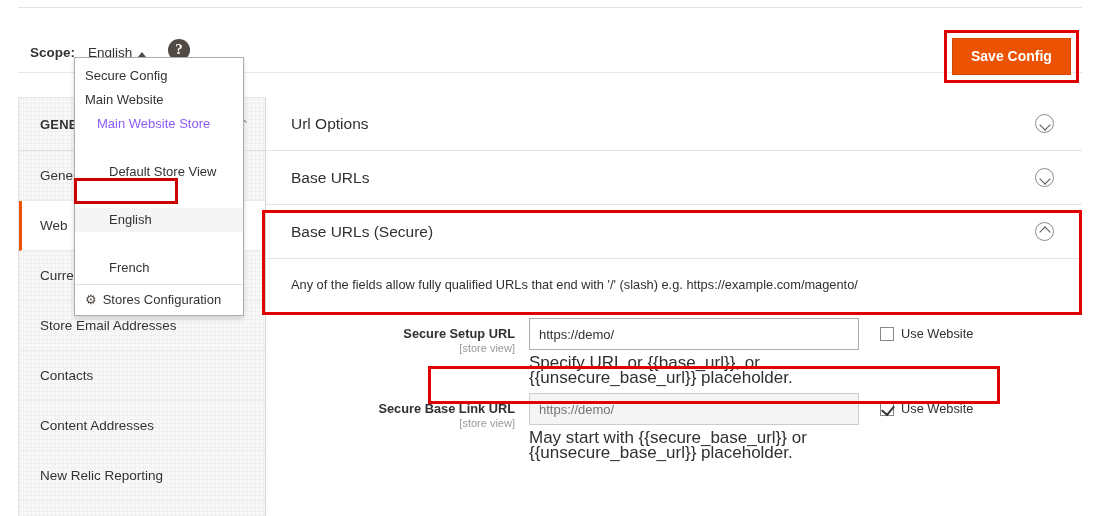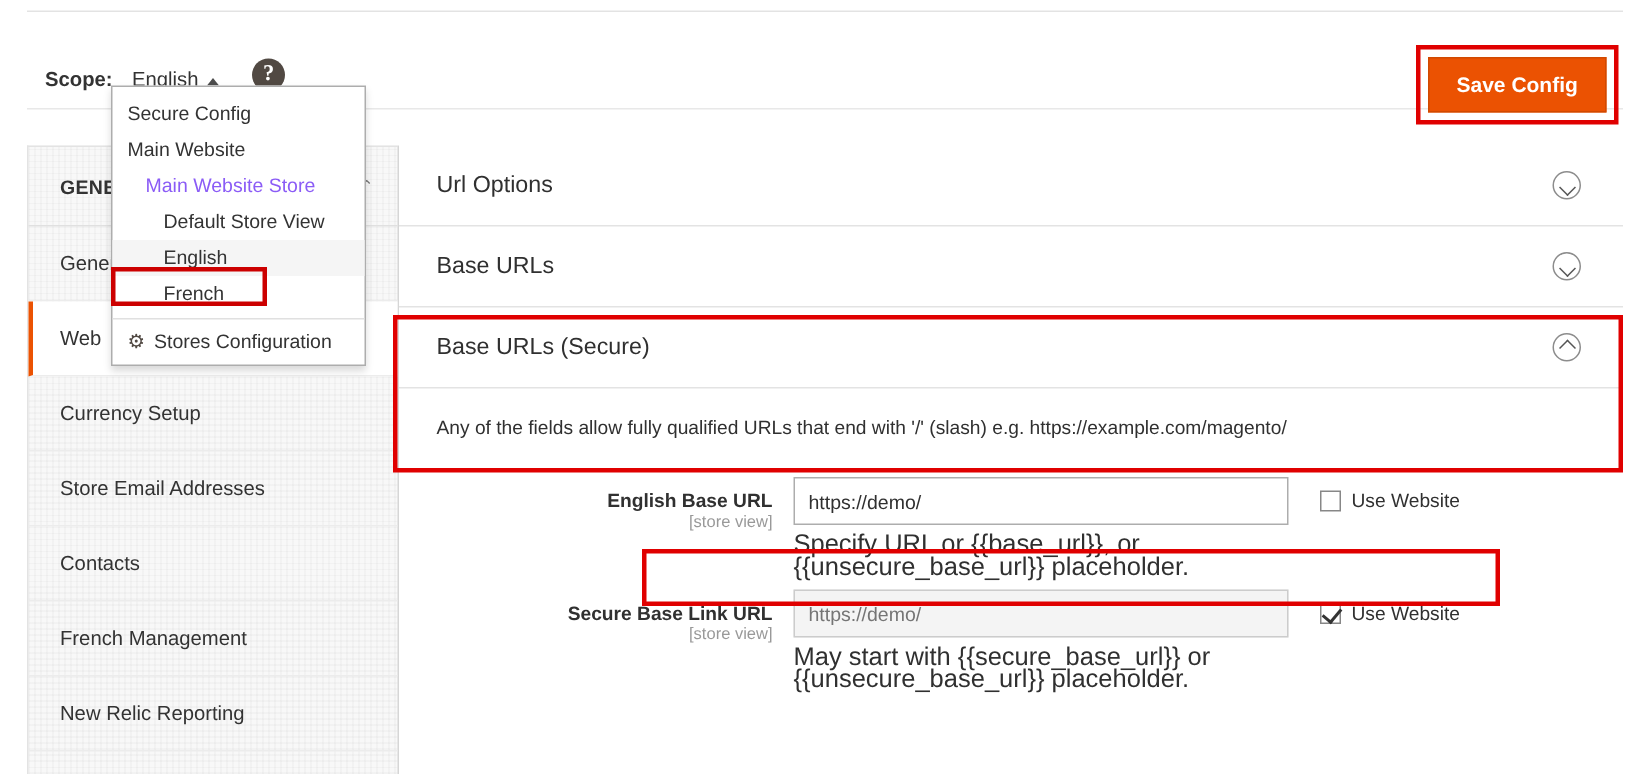--- a/index.html
+++ b/index.html
@@ -87,21 +87,21 @@
   .scope-menu-item {
     font-size: 13px;
     color: #333333;
     padding: 5px 10px 5px 10px;
     line-height: 14px;
     cursor: pointer;
     white-space: nowrap;
   }
   .scope-menu-item.lvl1 { padding-left: 10px; }
   .scope-menu-item.lvl2 { padding-left: 22px; }
-  .scope-menu-item.lvl3 { padding-left: 34px; }
+  .scope-menu-item.lvl3 { padding-left: 34px; margin-top: 24px; }
   .scope-menu-item.muted { color: #8b5cf6; cursor: default; }
   .scope-menu-item.sel-box {
     position: relative;
     background: #f5f5f5;
   }
   .sel-outline {
     position: absolute;
     left: 74px; top: 178px; width: 104px; height: 26px;
     border: 3px solid #cc0000;
     z-index: 95;
@@ -327,21 +327,21 @@
       <div class="sb-item">
         <span>Currency Setup</span>
       </div>
       <div class="sb-item">
         <span>Store Email Addresses</span>
       </div>
       <div class="sb-item">
         <span>Contacts</span>
       </div>
       <div class="sb-item">
-        <span>French Management</span>
+        <span>Content Addresses</span>
       </div>
       <div class="sb-item">
         <span>New Relic Reporting</span>
       </div>
     </div>
 </div>
 
 <div class="content">
   <div id="acc-rows">
       <div class="acc-row">
@@ -356,21 +356,21 @@
         <span class="acc-title">Base URLs (Secure)</span>
         <span class="acc-icon up"></span>
       </div>
     </div>
 
   <div class="panel">
     <div class="panel-note">Any of the fields allow fully qualified URLs that end with '/' (slash) e.g. https://example.com/magento/</div>
     <div id="field-rows">
         <div class="field-row">
           <div class="field-label">
-            <span class="lbl">English Base URL</span>
+            <span class="lbl">Secure Setup URL</span>
             <span class="scope">[store view]</span>
           </div>
           <div class="field-main"><input type="text" class="field-input" placeholder="" value="https://demo/" style=""><div class="field-hint">Specify URL or {{base_url}}, or {{unsecure_base_url}} placeholder.</div></div>
           <div class="field-side">
             <span class="cbx"></span>
             <span class="cbx-label">Use Website</span>
           </div>
         </div>
         <div class="field-row">
           <div class="field-label">

